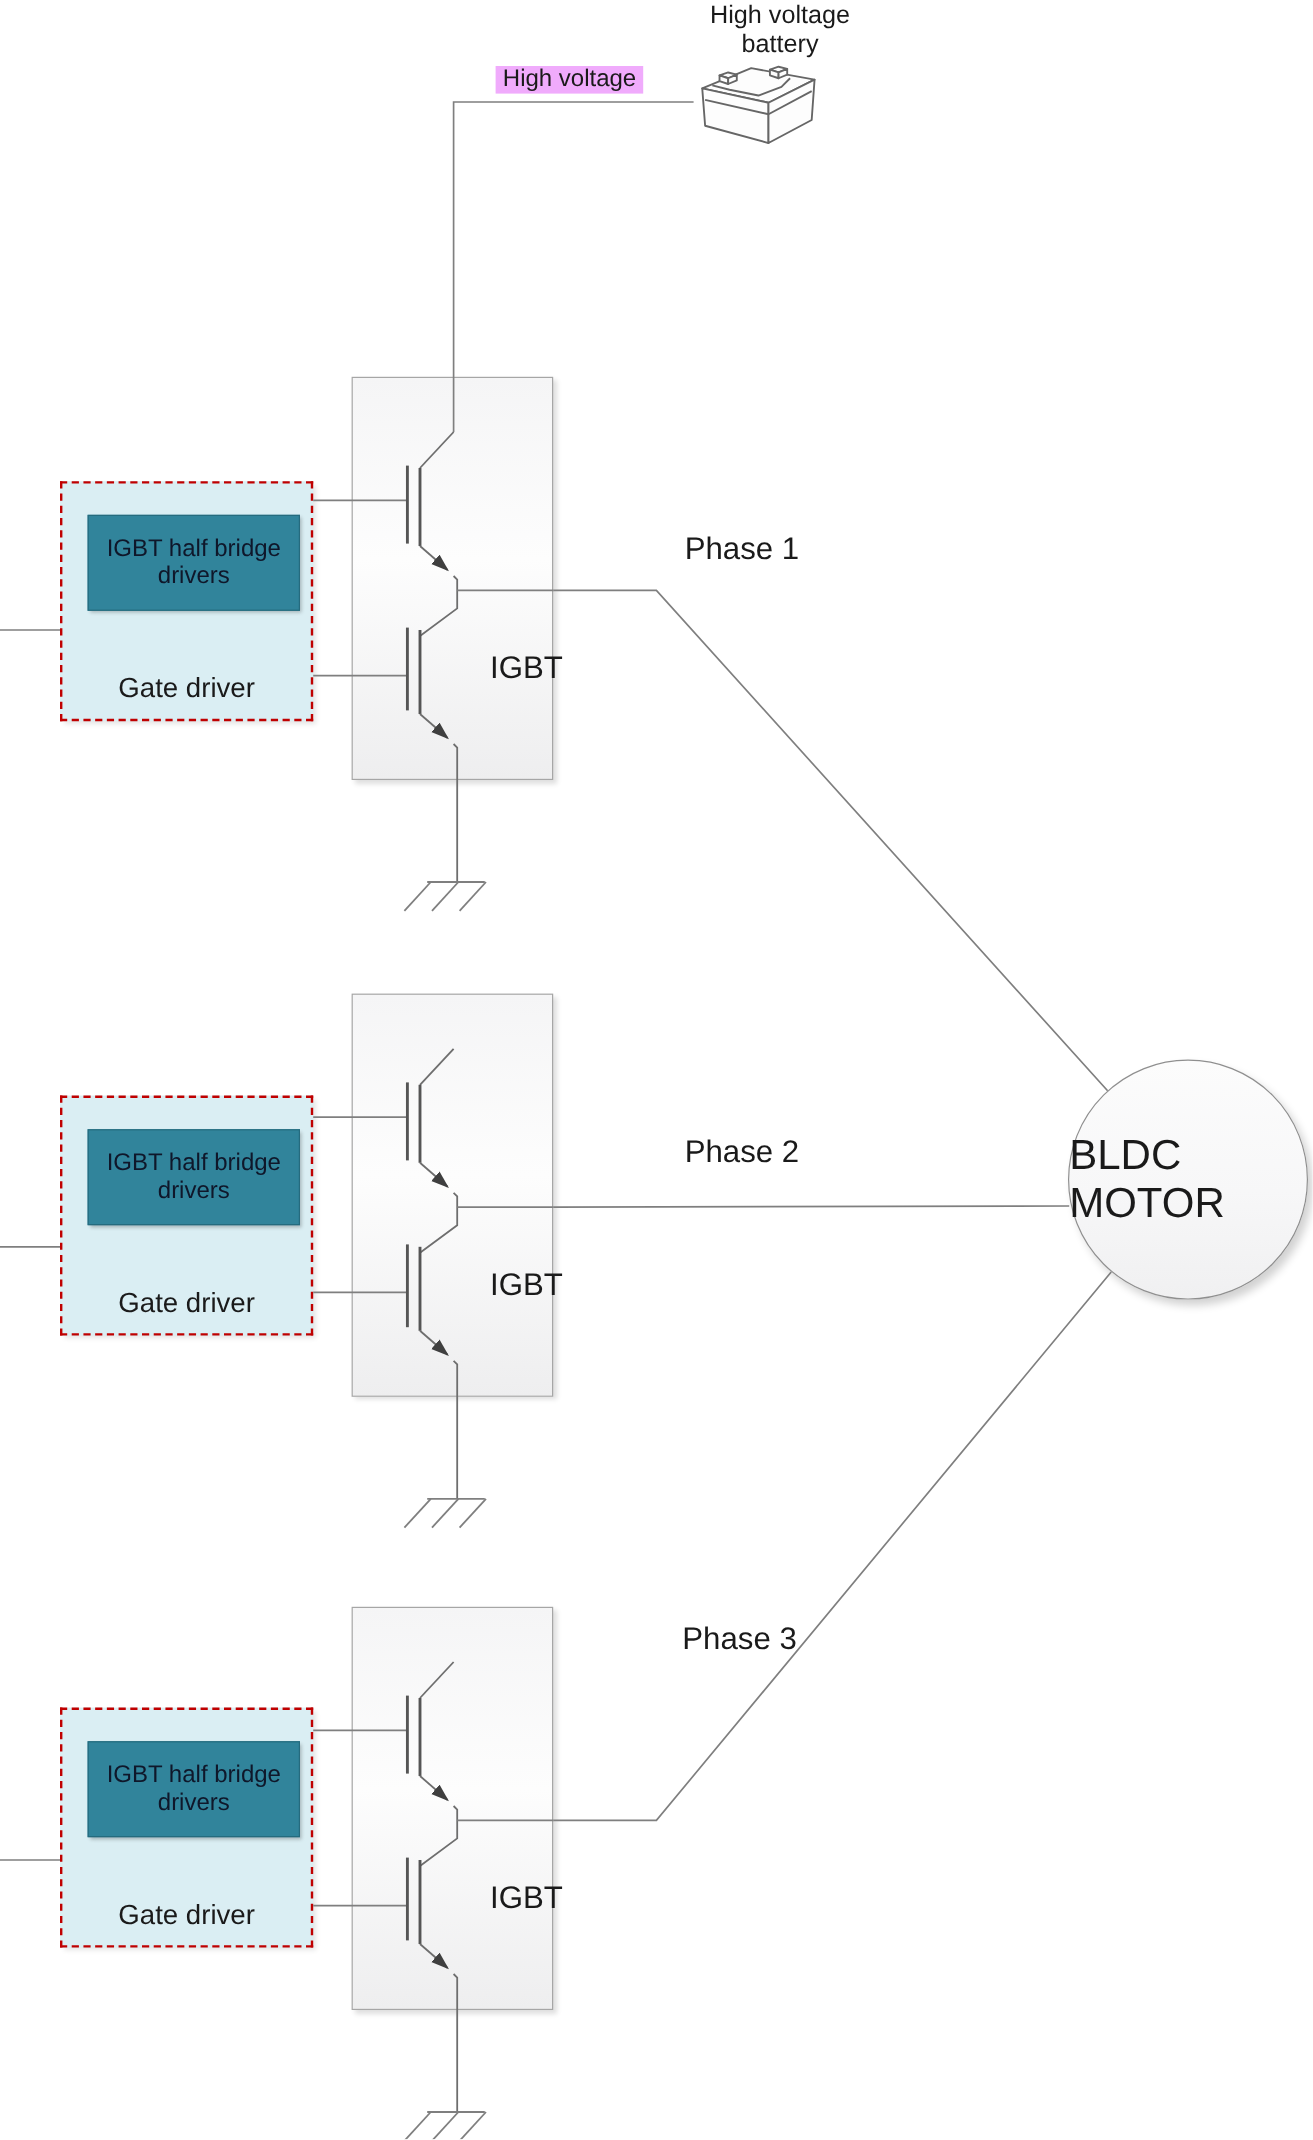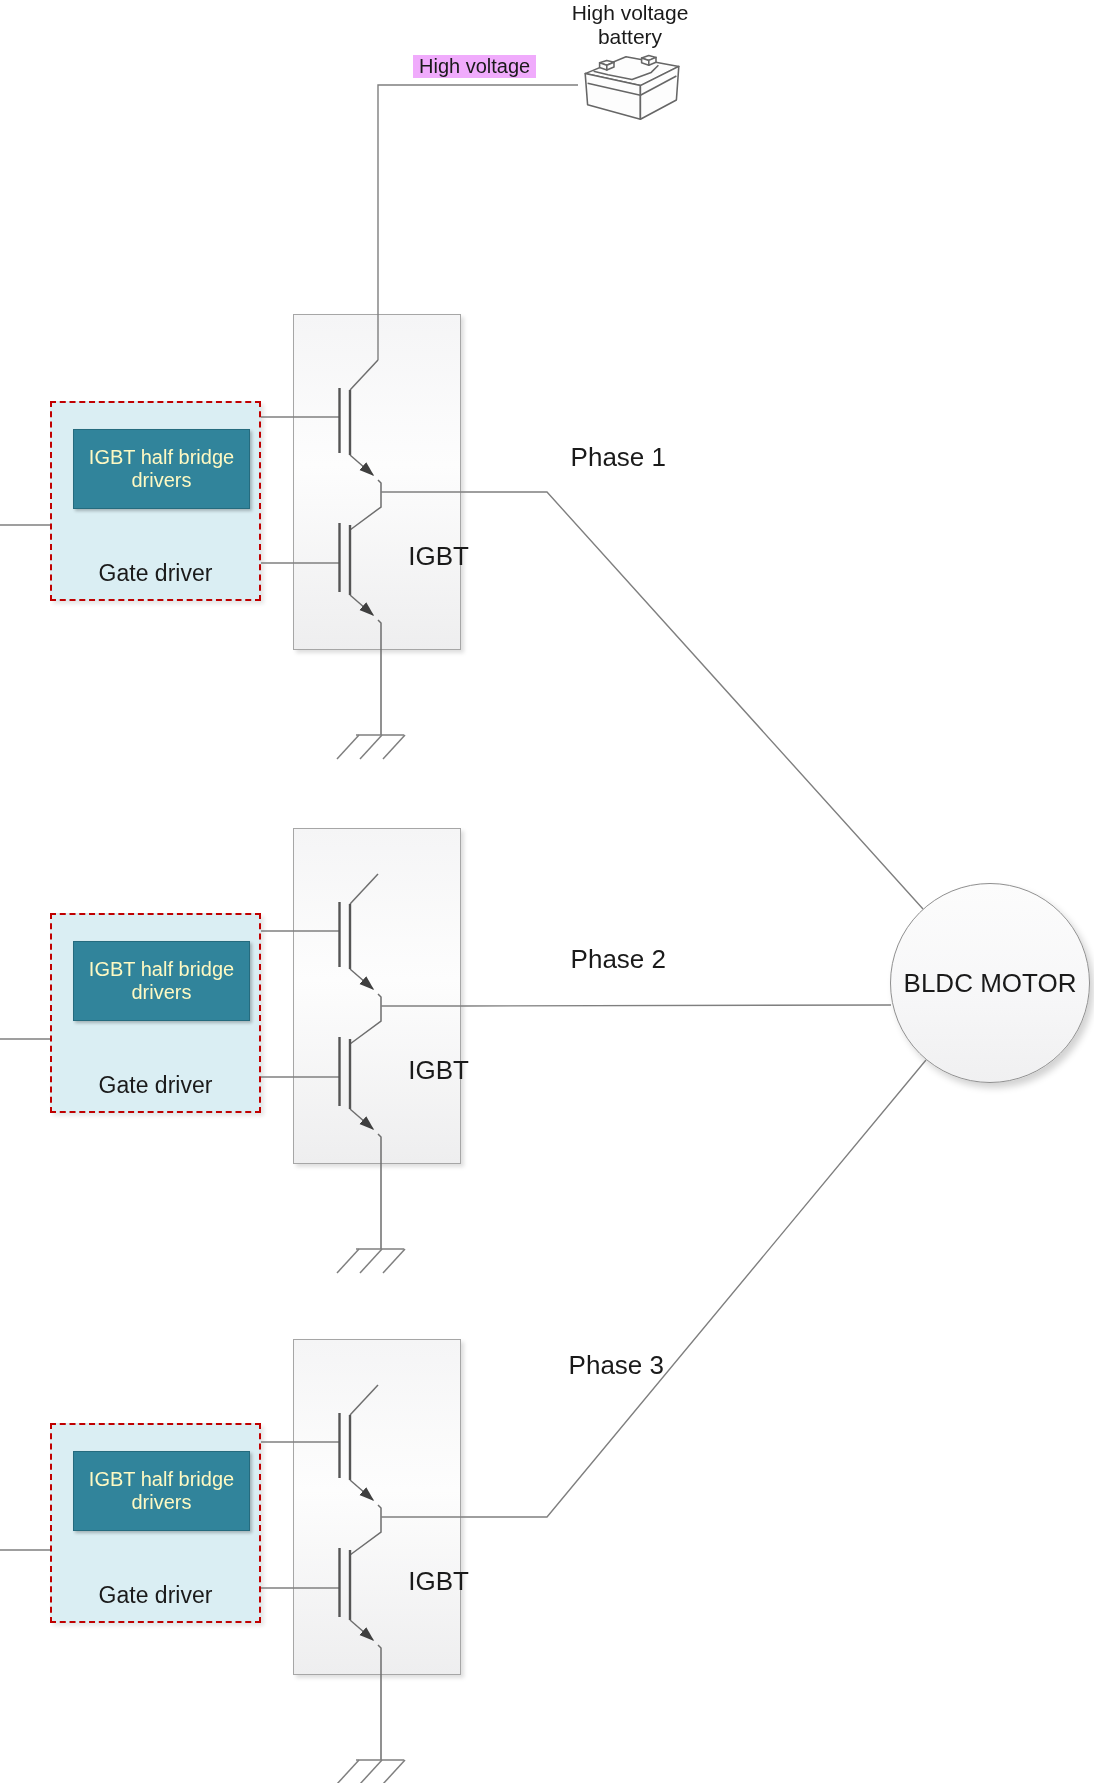--- a/index.html
+++ b/index.html
@@ -25,42 +25,42 @@
     border:2px dashed var(--red_border,#c00000);
     box-sizing:border-box;
     box-shadow:3px 3px 4px rgba(0,0,0,.10);
   }
   .chip{
     position:absolute;left:21px;top:26px;width:177px;height:80px;
     background:var(--teal,#31849b);
     border:1px solid #256b7e;
     box-shadow:2px 2px 3px rgba(0,0,0,.25);
     display:flex;align-items:center;justify-content:center;
-    color:#fef9c3;font-size:20px;line-height:1.15;text-align:center;
+    color:#0f172a;font-size:20px;line-height:1.15;text-align:center;
     box-sizing:border-box;
   }
   .gate-label{
     position:absolute;left:0;bottom:12px;width:100%;
     text-align:center;font-size:23px;
   }
   .motor{
     position:absolute;left:890px;top:883px;width:200px;height:200px;
     border-radius:50%;
     background:linear-gradient(180deg,#fcfcfc 0%,#f7f7f8 55%,#f0f0f1 100%);
     border:1px solid #8f8f8f;
     box-shadow:4px 5px 7px rgba(0,0,0,.18);
     display:flex;align-items:center;justify-content:center;
-    font-size:26px;
+    font-size:35px;
     box-sizing:border-box;
   }
   
   svg.circuit{position:absolute;left:0;top:0;z-index:2;pointer-events:none;}
   
   .lbl{position:absolute;z-index:3;white-space:nowrap;}
-  .battery-title{left:560px;top:1px;width:140px;text-align:center;font-size:21px;line-height:1.15;white-space:normal;}
+  .battery-title{left:580px;top:1px;width:140px;text-align:center;font-size:21px;line-height:1.15;white-space:normal;}
   .hv-label{left:413px;top:55px;font-size:20px;background:#f0abfc;padding:0 6px;}
   .phase-label{width:150px;text-align:right;font-size:26px;}
   .igbt-label{left:319px;width:150px;text-align:right;font-size:26px;}
 </style>
 </head>
 <body>
 
 <div class="canvas">
 
   <div class="igbt-box" style="top:314px"></div>

